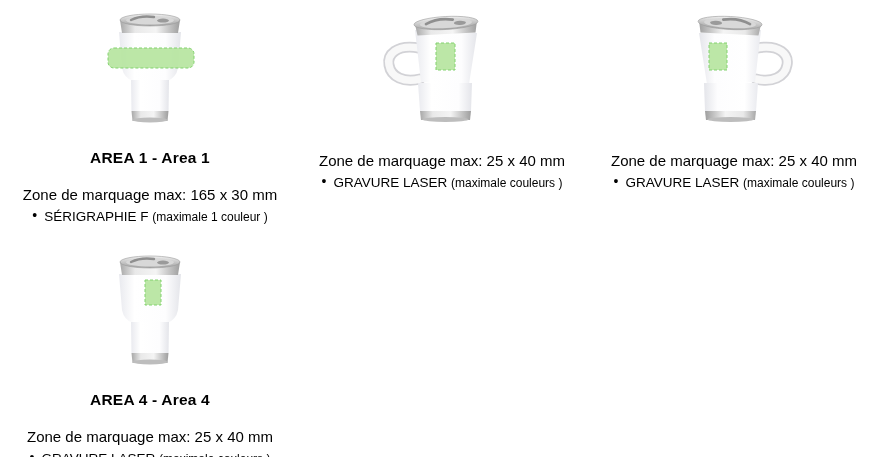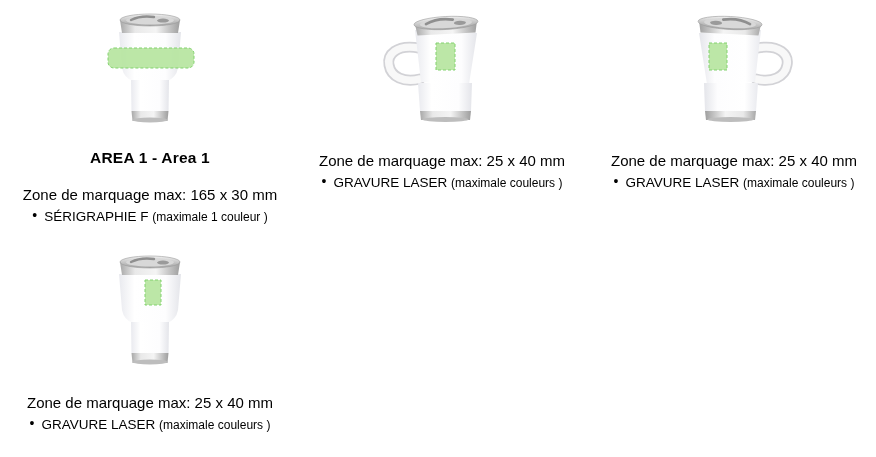--- a/index.html
+++ b/index.html
@@ -162,17 +162,18 @@
     <p class="technique-line"><span class="bullet">•</span><span class="technique-name">GRAVURE LASER</span> <span class="technique-note">(maximale couleurs )</span></p>
   </section>
 
   <section class="area-card">
     <div class="image-wrap">
       <svg width="160" height="125" viewBox="0 0 160 125">
         <use href="#tumbler-shape"></use>
         <rect x="75" y="30" width="16" height="25" class="zone-shape"></rect>
       </svg>
     </div>
+    <h3 class="area-title">AREA 4 - Area 4</h3>
     <p class="zone-text">Zone de marquage max: 25 x 40 mm</p>
     <p class="technique-line"><span class="bullet">•</span><span class="technique-name">GRAVURE LASER</span> <span class="technique-note">(maximale couleurs )</span></p>
   </section>
 
 </div>
 
 </body></html>

